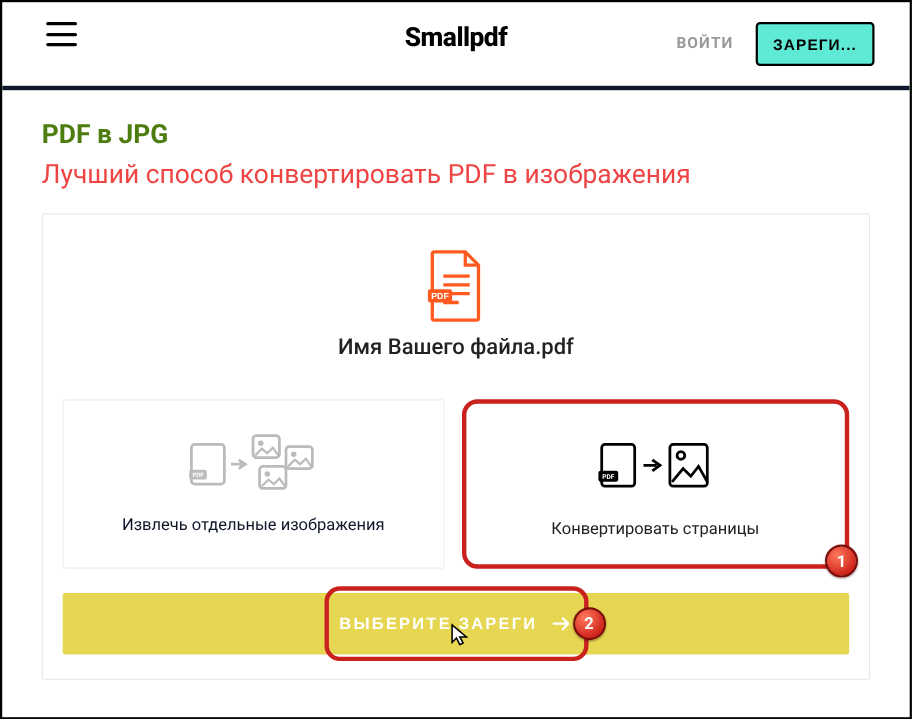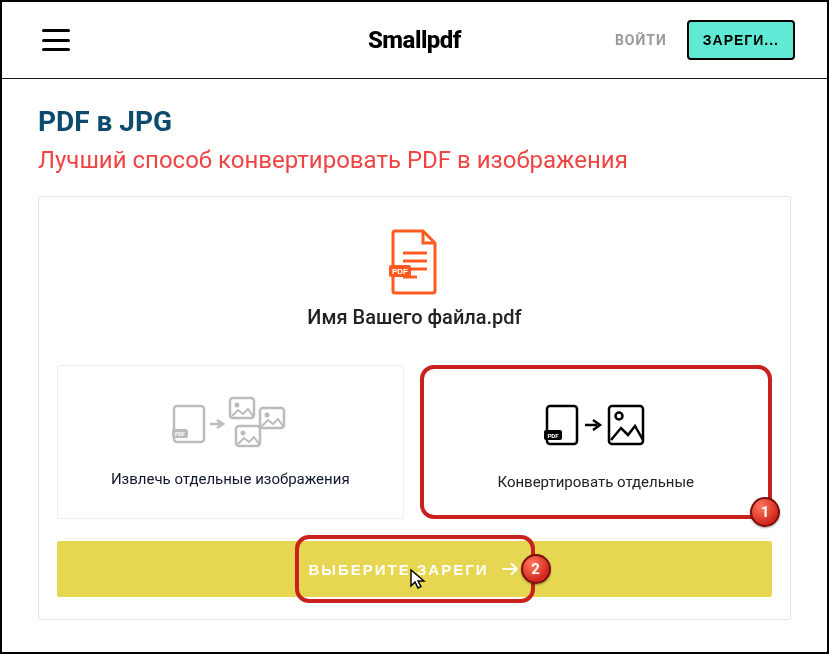--- a/index.html
+++ b/index.html
@@ -6,24 +6,24 @@
   body {
     font-family: -apple-system, BlinkMacSystemFont, "Segoe UI", Roboto, Helvetica, Arial, sans-serif;
     background: #fff;
     width: 829px;
     height: 654px;
     border: 2px solid #000;
     overflow: hidden;
   }
   .header {
     display: flex;
-    align-items: center;
+    align-items: flex-start;
     justify-content: space-between;
     padding: 18px 32px 18px 40px;
-    border-bottom: 1px solid #0f172a;
+    border-bottom: 4px solid #0f172a;
   }
   .menu-btn {
     width: 28px; height: 22px;
     display: flex; flex-direction: column; justify-content: space-between;
     cursor: pointer;
   }
   .menu-btn span { display:block; height:3px; background:#000; border-radius:2px; }
   .logo {
     font-weight: 800;
     font-size: 24px;
@@ -41,21 +41,21 @@
   }
   .signup-btn {
     border: 2px solid #000; background:#5eead4; padding: 10px 14px;
     font-weight: 700; font-size: 14px; letter-spacing: 1px; cursor: pointer;
     border-radius: 4px;
   }
   .content {
     padding: 26px 36px 12px 36px;
   }
   .title {
-    font-size: 28px; font-weight: 700; color:#0c4a6e; margin-bottom: 8px;
+    font-size: 24px; font-weight: 700; color:#4d7c0f; margin-bottom: 8px;
   }
   .subtitle {
     font-size: 24px; color:#ef4444; margin-bottom: 22px;
   }
   .panel {
     border: 1px solid #e5e5e5; border-radius: 2px; padding: 18px 18px 22px 18px;
   }
   .file-block {
     text-align: center; padding: 14px 0 22px 0;
   }
@@ -172,21 +172,21 @@
           <svg viewBox="0 0 110 50" width="110" height="50">
             <rect x="6" y="6" width="30" height="38" rx="3" fill="none" stroke="#000" stroke-width="2.5"></rect>
             <rect x="3" y="30" width="18" height="10" rx="2" fill="#000"></rect>
             <text x="12" y="37.5" text-anchor="middle" fill="#fff" font-size="6" font-weight="700">PDF</text>
             <path d="M44 25 h12 M52 20 l7 5 l-7 5" fill="none" stroke="#000" stroke-width="2.5"></path>
             <rect x="68" y="6" width="34" height="38" rx="3" fill="none" stroke="#000" stroke-width="2.5"></rect>
             <circle cx="78" cy="16" r="3.5" fill="none" stroke="#000" stroke-width="2.5"></circle>
             <path d="M70 40 l10 -12 l7 7 l7 -9 l8 14" fill="none" stroke="#000" stroke-width="2.5"></path>
           </svg>
         </div>
-        <div class="opt-label">Конвертировать отдельные</div>
+        <div class="opt-label">Конвертировать страницы</div>
         <div class="badge badge-1">1</div>
       </div>
     </div>
 
     <div class="cta-wrapper">
       <button class="cta-btn">
         <span>ВЫБЕРИТЕ ЗАРЕГИ</span>
         <span>
           <svg viewBox="0 0 24 24" width="20" height="20">
               <path d="M4 12 h14 M14 6 l6 6 l-6 6" fill="none" stroke="#fff" stroke-width="2.5" stroke-linecap="round" stroke-linejoin="round"></path>

